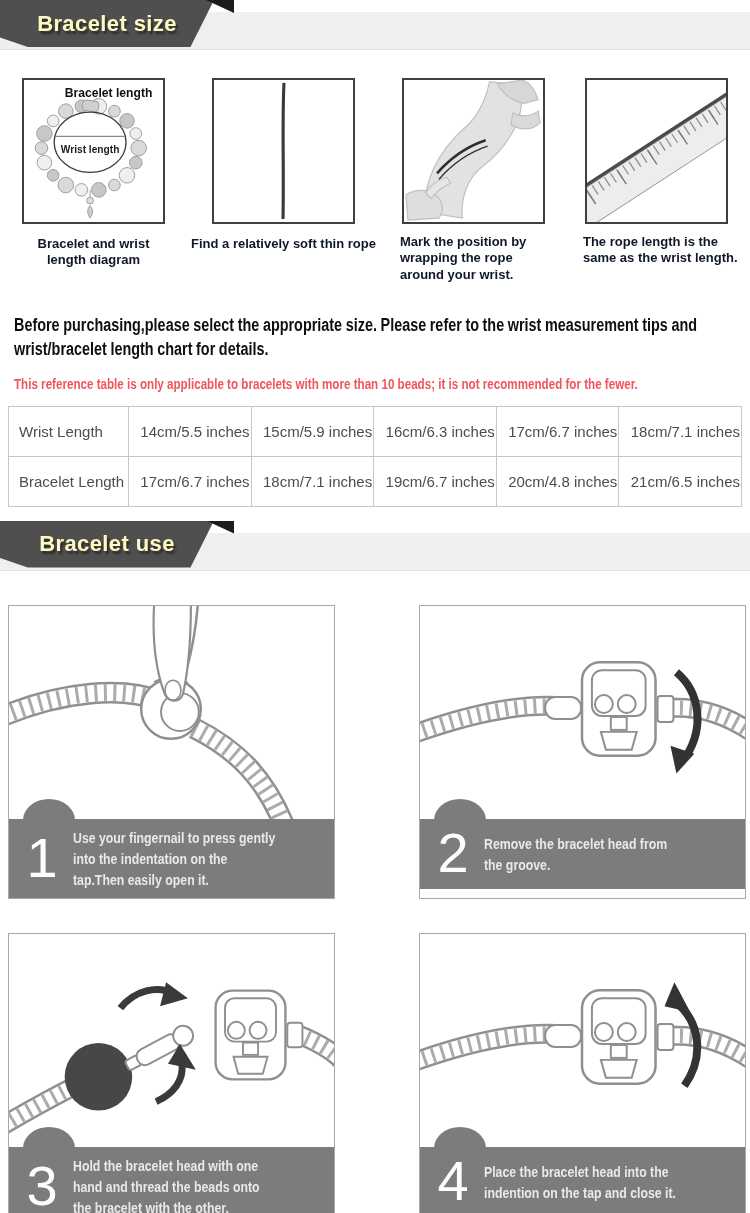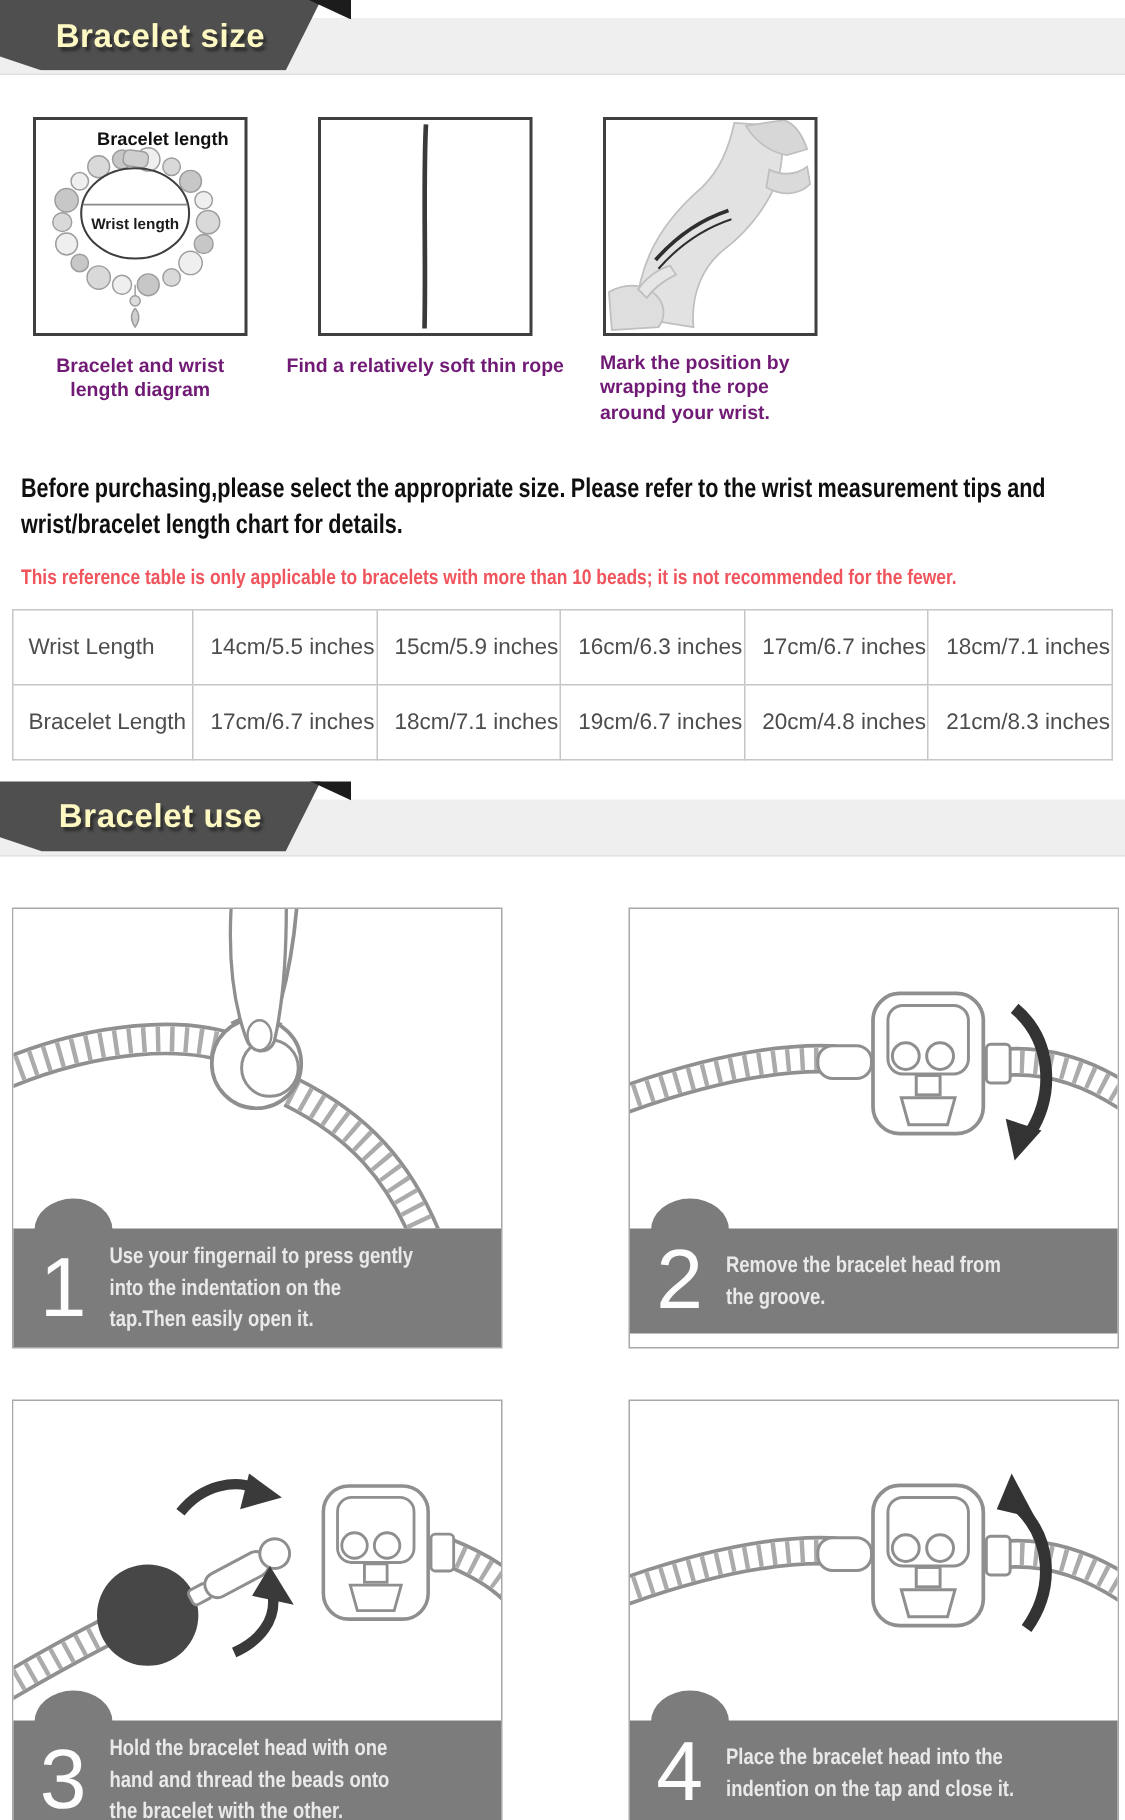--- a/index.html
+++ b/index.html
@@ -17,21 +17,21 @@
                  clip-path:polygon(0 0,100% 0,100% 100%); }
   .ribbon-title { color:#fef9c3; font-size:22px; font-weight:800; letter-spacing:.4px;
                   text-shadow:2px 3px 2px rgba(0,0,0,.45); }
 
   
   .measure-grid { display:grid; grid-template-columns:repeat(4,1fr); column-gap:8px;
                   padding:0 6px; margin-top:28px; }
   .mcol { display:flex; flex-direction:column; align-items:center; }
   .mbox { width:143px; height:146px; border:2px solid #3f3f3f; background:#fff; overflow:hidden; }
   .mbox svg { display:block; width:100%; height:100%; }
-  .mcaption { margin:12px 2px 0; font-size:13px; font-weight:700; color:#701a75;
+  .mcaption { margin:12px 2px 0; font-size:13px; font-weight:700; color:#0f172a;
               line-height:1.25; min-height:52px; }
   .cap-center { text-align:center; max-width:150px; }
   .cap-nowrap { text-align:left; white-space:nowrap; }
   .cap-left { text-align:left; max-width:170px; align-self:flex-start; margin-left:14px;margin-top:10px; }
 
   
   .intro { margin:26px 0 0 14px; width:905px; transform:scaleX(.80); transform-origin:0 0;
            font-size:18px; font-weight:800; line-height:1.32; color:#0f0f0f; word-spacing:-.5px; }
   .note { margin:14px 0 0 14px; width:870px; transform:scaleX(.83); transform-origin:0 0;
           font-size:14px; font-weight:700; color:#f0545c; }
@@ -125,20 +125,33 @@
           <path d="M2,118 C12,112 24,112 32,118 C40,124 42,134 36,142 L4,144 Z" fill="#dedede"></path>
           <path d="M22,116 C28,108 36,102 44,100 L48,106 C40,110 32,116 28,122 Z" fill="#e6e6e6"></path>
         </g>
         <path d="M34,96 C48,80 66,68 84,62" fill="none" stroke="#2e2e2e" stroke-width="2.6"></path>
         <path d="M36,102 C50,86 68,74 86,68" fill="none" stroke="#2e2e2e" stroke-width="1.4"></path>
       </svg>
     </div>
     <p class="mcaption cap-left">Mark the position by wrapping the rope around your wrist.</p>
   </div>
 
+  <div class="mcol">
+    <div class="mbox">
+      <svg viewBox="0 0 143 146">
+        <g transform="rotate(-33 72 80)">
+          <rect x="-45" y="66" width="240" height="36" fill="#ededed" stroke="#9a9a9a"></rect>
+          <line x1="-45" y1="64" x2="195" y2="64" stroke="#4a4a4a" stroke-width="3.5"></line>
+          <line x1="-45" y1="73" x2="195" y2="73" stroke="#8d8d8d" stroke-width="11" stroke-dasharray="1.3 6.2"></line>
+          <line x1="-45" y1="77" x2="195" y2="77" stroke="#7d7d7d" stroke-width="17" stroke-dasharray="1.5 36"></line>
+        </g>
+      </svg>
+    </div>
+    <p class="mcaption cap-left">The rope length is the same as the wrist length.</p>
+  </div>
 </div>
 
 <p class="intro">Before purchasing,please select the appropriate size. Please refer to the wrist measurement tips and wrist/bracelet length chart for details.</p>
 <p class="note">This reference table is only applicable to bracelets with more than 10 beads; it is not recommended for the fewer.</p>
 
 <table class="size-table">
   <tbody>
     <tr>
       <td class="lbl">Wrist Length</td>
       <td class="val">14cm/5.5 inches</td>
@@ -146,21 +159,21 @@
       <td class="val">16cm/6.3 inches</td>
       <td class="val">17cm/6.7 inches</td>
       <td class="val">18cm/7.1 inches</td>
     </tr>
     <tr>
       <td class="lbl">Bracelet Length</td>
       <td class="val">17cm/6.7 inches</td>
       <td class="val">18cm/7.1 inches</td>
       <td class="val">19cm/6.7 inches</td>
       <td class="val">20cm/4.8 inches</td>
-      <td class="val">21cm/8.3 inches</td>
+      <td class="val">21cm/6.5 inches</td>
     </tr>
   </tbody>
 </table>
 
 <div class="ribbon-wrap" style="margin-top:14px">
   <div class="ribbon-strip"></div>
   <div class="ribbon">
     <span class="ribbon-title">Bracelet use</span>
   </div>
   <div class="ribbon-fold"></div>

